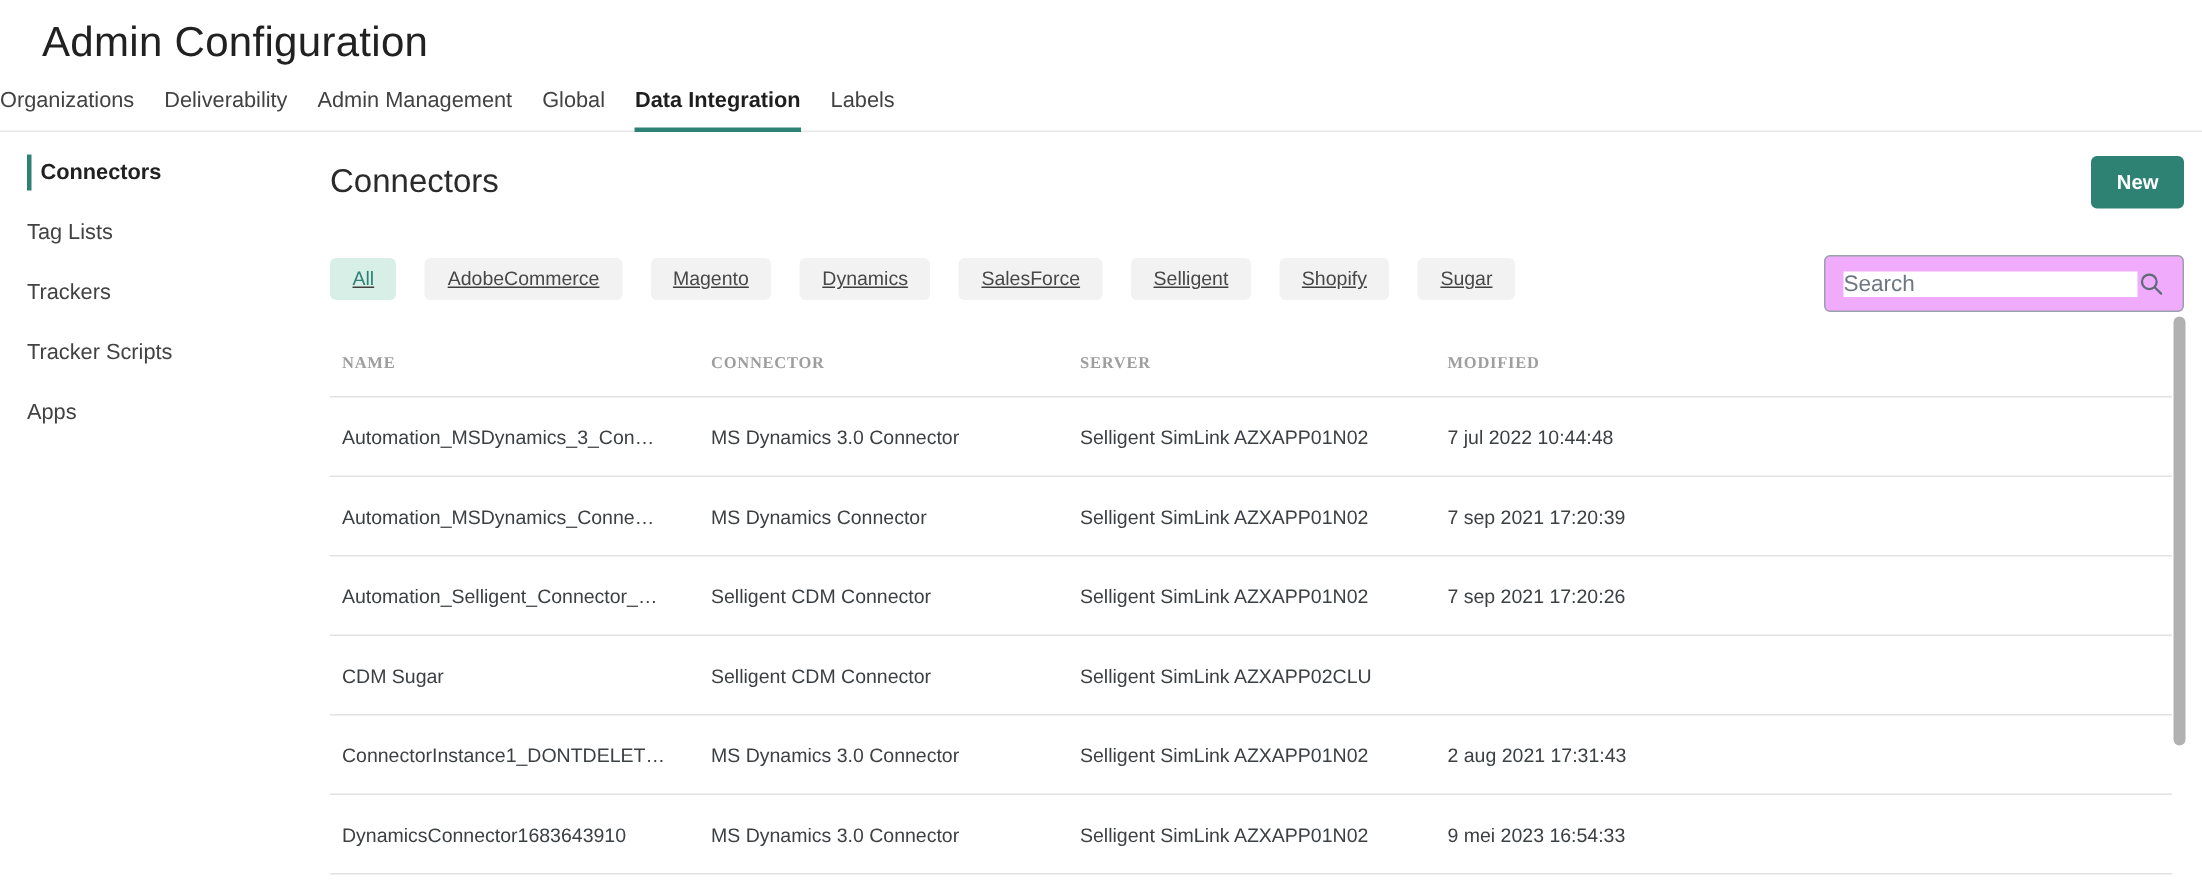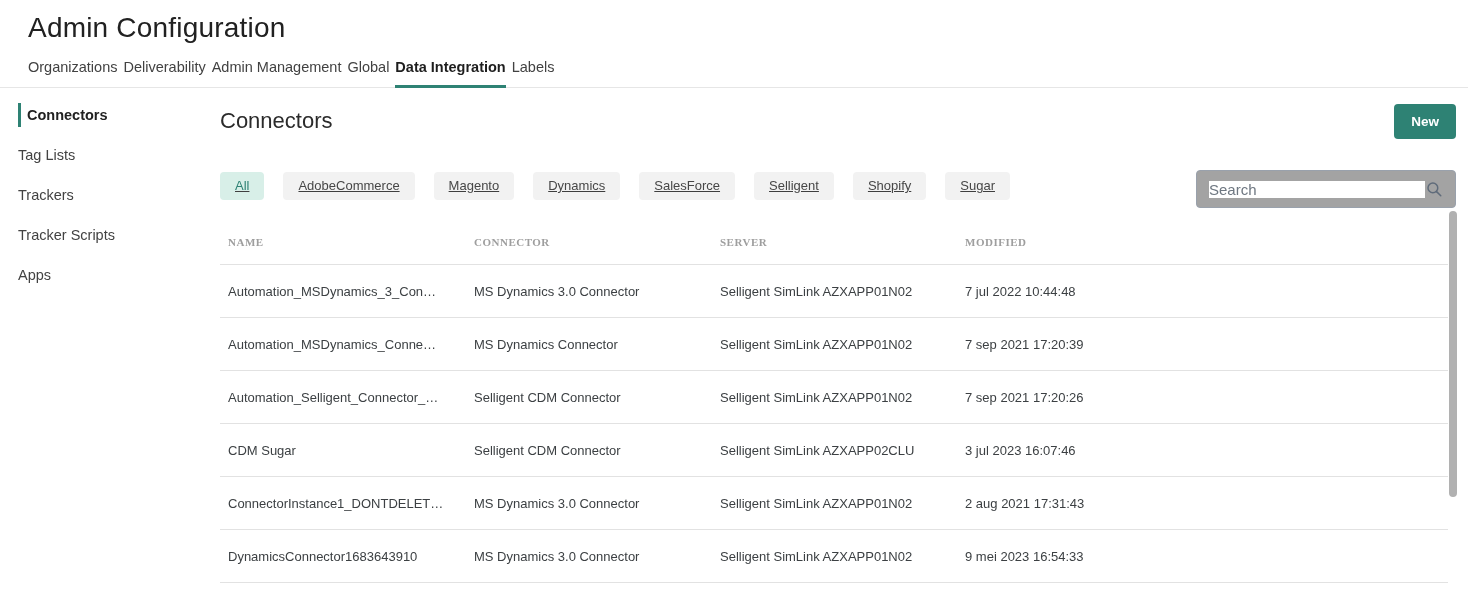--- a/index.html
+++ b/index.html
@@ -9,21 +9,21 @@
     --border: #E2E2E2;
     --scrollbar: #B1B1B1;
   }
   * { margin:0; padding:0; box-sizing:border-box; }
   html, body { width:1468px; height:589px; overflow:hidden; background:#fff;
     font-family:"Liberation Sans", sans-serif; color:#3f3f3f; }
 
   
   .header-top { padding:13px 0 0 28px; }
   .page-title { font-size:28px; line-height:29px; font-weight:500; color:#212121; letter-spacing:.2px; }
-  .tabbar { display:flex; gap:6px; padding-left:28px; margin-top:17px;
+  .tabbar { display:flex; gap:20px; margin-top:17px;
     border-bottom:1px solid #e6e6e6; }
   .tab { font-size:14.5px; color:#424242; padding-bottom:12px; cursor:pointer; white-space:nowrap; }
   .tab.active { font-weight:bold; color:#1e1e1e; border-bottom:3px solid var(--accent);
     padding-bottom:9px; margin-bottom:-1px; }
 
   
   .content { display:flex; }
   .sidebar { width:220px; flex:0 0 220px; padding-top:7px; }
   .side-item { position:relative; height:40px; line-height:40px; padding-left:18px;
     font-size:14.5px; color:#424242; cursor:pointer; }
@@ -37,22 +37,22 @@
   .main-heading { font-size:22px; font-weight:500; color:#2b2b2b; }
   .new-btn { background:var(--accent); color:#fff; font-weight:bold; font-size:13.5px;
     height:35px; padding:10px 17px; border:none; border-radius:4px; cursor:pointer;
     font-family:"Liberation Sans", sans-serif; }
 
   .toolbar { margin-top:31px; display:flex; justify-content:space-between; align-items:flex-start; }
   .chips { display:flex; gap:19px; margin-top:2px;text-decoration:underline; }
   .chip { height:28px; line-height:28px; padding:0 15px; background:var(--chip-bg);
     border-radius:4px; font-size:13px; color:#474747; cursor:pointer; white-space:nowrap; }
   .chip.active { background:var(--chip-active-bg); color:var(--accent); }
-  .search-box { width:260px; height:38px; border:1px solid #99a1ac; border-radius:4px;
-    display:flex; align-items:center; padding:0 12px; background:#a3a3a3; }
+  .search-box { width:240px; height:38px; border:1px solid #99a1ac; border-radius:4px;
+    display:flex; align-items:center; padding:0 12px; background:#f0abfc; }
   .search-box input { flex:1; border:none; outline:none; font-size:15px; color:#3f3f3f;
     font-family:"Liberation Sans", sans-serif; min-width:0; }
   .search-box input::placeholder { color:#6e7781; }
   .search-icon { flex:0 0 auto; display:flex; cursor:pointer; }
 
   
   .table { margin-top:12px; margin-right:8px; }
   .t-head, .t-row { display:grid; grid-template-columns:246px 246px 245px 1fr;
     padding-left:8px; align-items:center; border-bottom:1px solid var(--border); }
   .t-head { height:45px; }
@@ -154,21 +154,20 @@
       <div class="t-row">
         <div class="td">Automation_Selligent_Connector_…</div>
         <div class="td">Selligent CDM Connector</div>
         <div class="td">Selligent SimLink AZXAPP01N02</div>
         <div class="td">7 sep 2021 17:20:26</div>
       </div>
       <div class="t-row">
         <div class="td">CDM Sugar</div>
         <div class="td">Selligent CDM Connector</div>
         <div class="td">Selligent SimLink AZXAPP02CLU</div>
-        <div class="td">3 jul 2023 16:07:46</div>
       </div>
       <div class="t-row">
         <div class="td">ConnectorInstance1_DONTDELET…</div>
         <div class="td">MS Dynamics 3.0 Connector</div>
         <div class="td">Selligent SimLink AZXAPP01N02</div>
         <div class="td">2 aug 2021 17:31:43</div>
       </div>
       <div class="t-row">
         <div class="td">DynamicsConnector1683643910</div>
         <div class="td">MS Dynamics 3.0 Connector</div>

